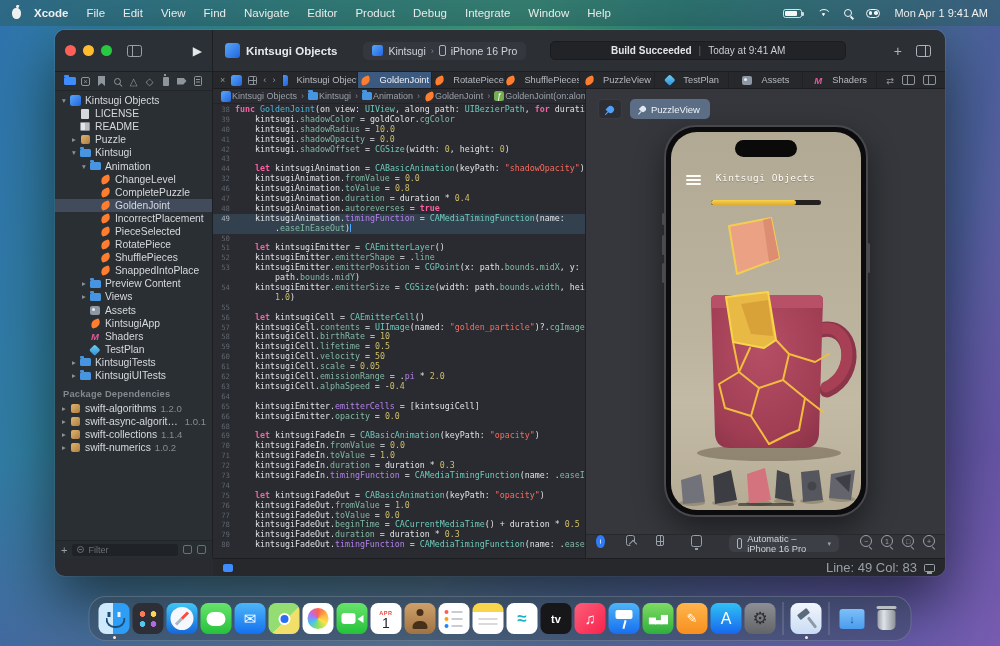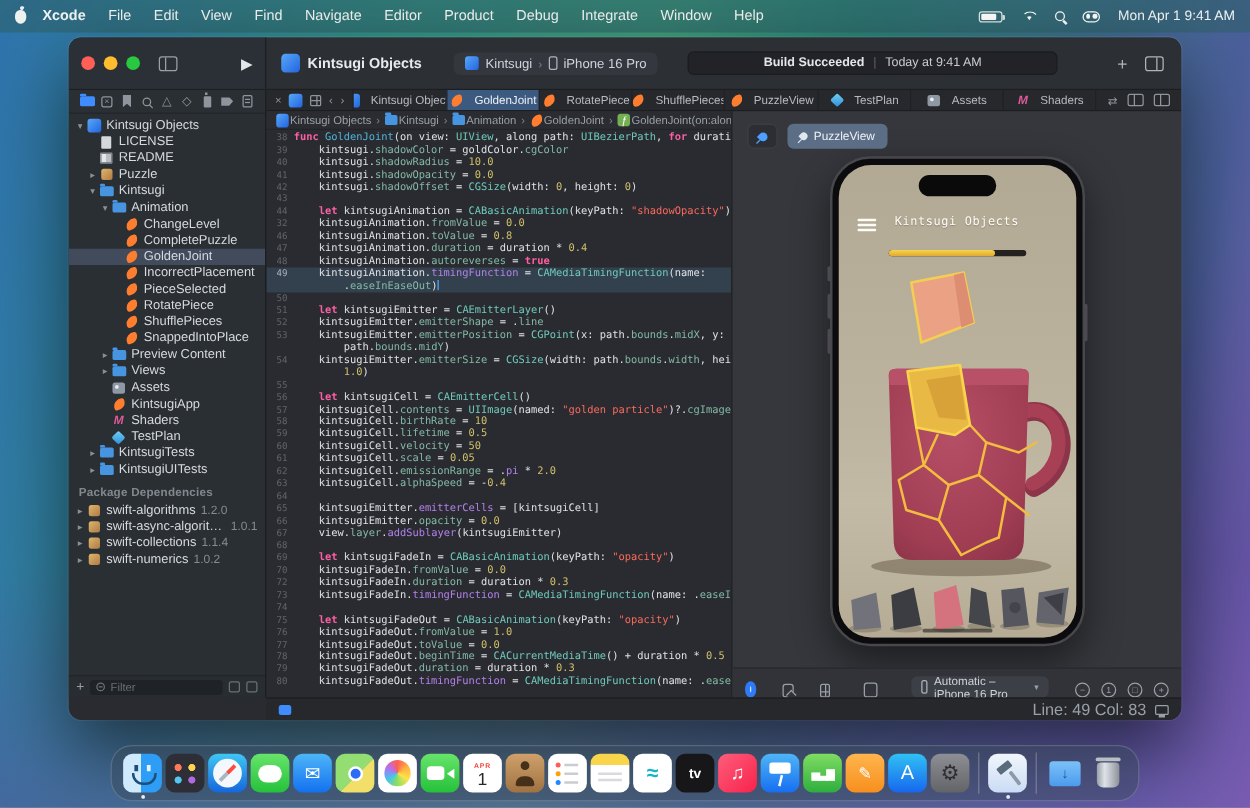--- a/index.html
+++ b/index.html
@@ -160,21 +160,21 @@
   .appheader{position:absolute;top:40px;left:0;right:0;height:20px}
   .burger{position:absolute;left:15px;top:3px;width:15px}
   .burger i{display:block;height:1.6px;background:#fdfcf7;margin-bottom:2.6px;border-radius:1px}
   .apptitle{text-align:center;font-family:"DejaVu Sans Mono",monospace;font-size:9.5px;letter-spacing:.5px;color:#fffdf6;text-shadow:0 1px 1px rgba(0,0,0,.25)}
   .pbar{position:absolute;top:68px;left:50%;transform:translateX(-50%);width:110px;height:4.5px;border-radius:2.5px;background:#232220;overflow:hidden}
   .pbar-fill{height:100%;border-radius:2.5px;background:linear-gradient(180deg,#f7d44c,#e0a92f)}
   .scene{position:absolute;left:0;right:0;bottom:0;height:298px}
   .homebar{position:absolute;bottom:4px;left:50%;transform:translateX(-50%);width:56px;height:3px;border-radius:2px;background:rgba(20,20,20,.55);z-index:2}
 
   
-  .cv-bot{position:absolute;left:0;right:0;bottom:0;height:24px;display:flex;align-items:flex-end;gap:21px;padding:0 10px;background:#313338;border-top:1px solid #26282c}
+  .cv-bot{position:absolute;left:0;right:0;bottom:0;height:24px;display:flex;align-items:flex-start;gap:21px;padding:0 10px;background:#313338;border-top:1px solid #26282c}
   .cb-live{width:13px;height:13px;border-radius:50%;background:#2f7bf6;position:relative}
   .cb-live::after{content:"";position:absolute;inset:4px;border-radius:50%;background:#cfe2ff}
   .cb-sq{width:11px;height:11px;border:1.2px solid #9aa0a8;border-radius:2.5px;position:relative}
   .cb-sq::after{content:"";position:absolute;right:-2px;bottom:-2px;width:5px;height:5px;background:#313338;border-left:1.2px solid #9aa0a8;border-top:1.2px solid #9aa0a8;transform:rotate(45deg)}
   .cb-grid{width:11px;height:11px;border:1.2px solid #9aa0a8;border-radius:2px;position:relative}
   .cb-grid::before{content:"";position:absolute;left:50%;top:0;bottom:0;width:1.1px;background:#9aa0a8}
   .cb-grid::after{content:"";position:absolute;top:50%;left:0;right:0;height:1.1px;background:#9aa0a8}
   .cb-dev{width:14px;height:12px;border:1.2px solid #9aa0a8;border-radius:2.5px;position:relative;margin-left:6px}
   .cb-dev::after{content:"";position:absolute;left:3px;bottom:-3.5px;right:3px;height:1.5px;background:#9aa0a8}
   .devpill{display:flex;align-items:center;gap:5px;background:#3c3f45;border-radius:5px;height:17px;padding:0 8px;font-size:9.3px;color:#cfd3d8;margin-left:6px}
@@ -750,34 +750,34 @@
               </div>
               <div class="crow">
                 <span class="gut">65</span>
                 <span class="cl"><span class="tk-w">    kintsugiEmitter.</span><span class="tk-m">emitterCells</span><span class="tk-w"> = [kintsugiCell]</span></span>
               </div>
               <div class="crow">
                 <span class="gut">66</span>
                 <span class="cl"><span class="tk-w">    kintsugiEmitter.</span><span class="tk-p">opacity</span><span class="tk-w"> = </span><span class="tk-n2">0.0</span></span>
               </div>
               <div class="crow">
-                <span class="gut">67</span>
-                <span class="cl"><span class="tk-w">    view.</span><span class="tk-p">layer</span><span class="tk-w">.</span><span class="tk-m">addSublayer</span><span class="tk-w">(kintsugiEmitter)</span></span>
-              </div>
-              <div class="crow">
                 <span class="gut">68</span>
                 <span class="cl"></span>
               </div>
               <div class="crow">
                 <span class="gut">69</span>
                 <span class="cl"><span class="tk-w">    </span><span class="tk-k">let</span><span class="tk-w"> kintsugiFadeIn = </span><span class="tk-t">CABasicAnimation</span><span class="tk-w">(keyPath: </span><span class="tk-s2">"opacity"</span><span class="tk-w">)</span></span>
               </div>
               <div class="crow">
                 <span class="gut">70</span>
                 <span class="cl"><span class="tk-w">    kintsugiFadeIn.</span><span class="tk-p">fromValue</span><span class="tk-w"> = </span><span class="tk-n2">0.0</span></span>
+              </div>
+              <div class="crow">
+                <span class="gut">71</span>
+                <span class="cl"><span class="tk-w">    kintsugiFadeIn.</span><span class="tk-p">toValue</span><span class="tk-w"> = </span><span class="tk-n2">1.0</span></span>
               </div>
               <div class="crow">
                 <span class="gut">72</span>
                 <span class="cl"><span class="tk-w">    kintsugiFadeIn.</span><span class="tk-p">duration</span><span class="tk-w"> = duration * </span><span class="tk-n2">0.3</span></span>
               </div>
               <div class="crow">
                 <span class="gut">73</span>
                 <span class="cl"><span class="tk-w">    kintsugiFadeIn.</span><span class="tk-m">timingFunction</span><span class="tk-w"> = </span><span class="tk-t">CAMediaTimingFunction</span><span class="tk-w">(name: .</span><span class="tk-p">easeIn</span></span>
               </div>
               <div class="crow">

